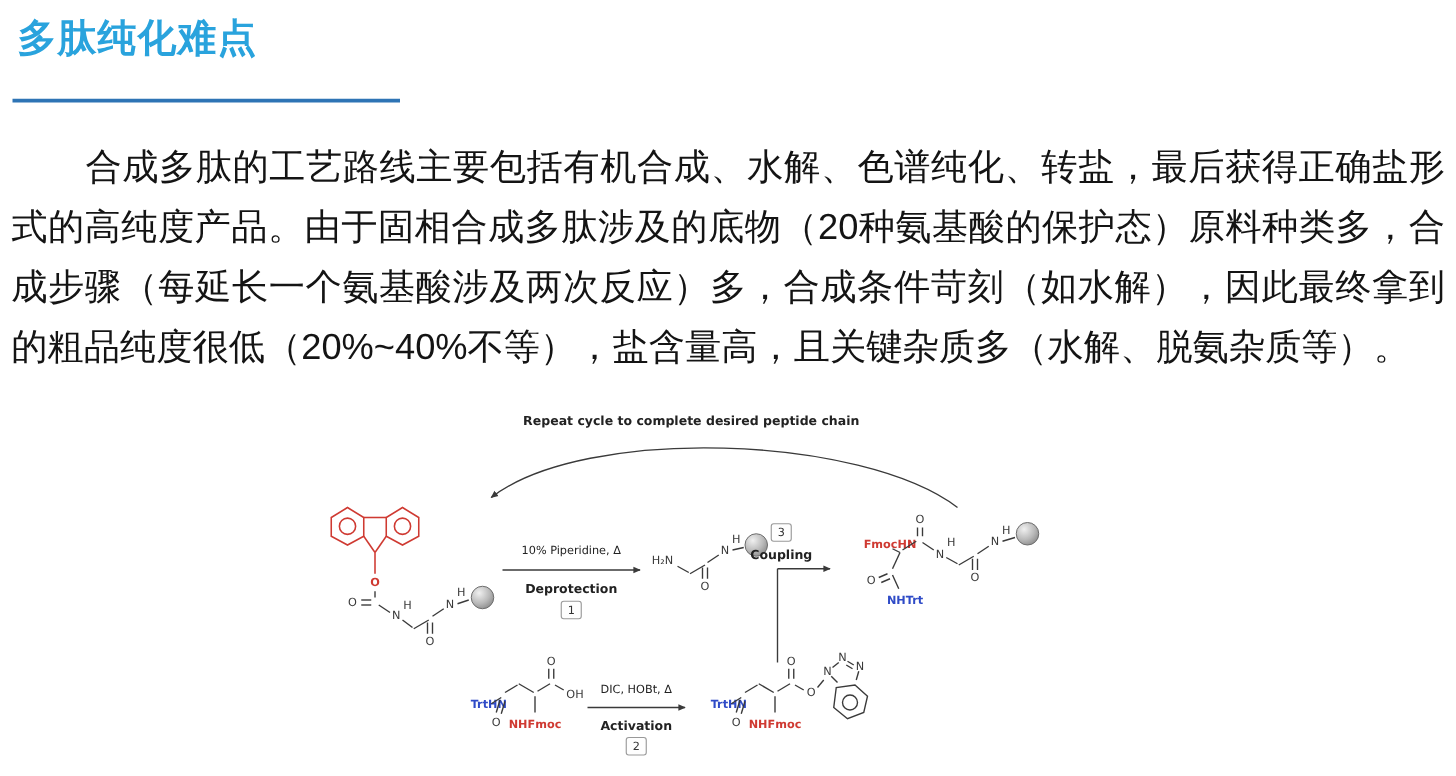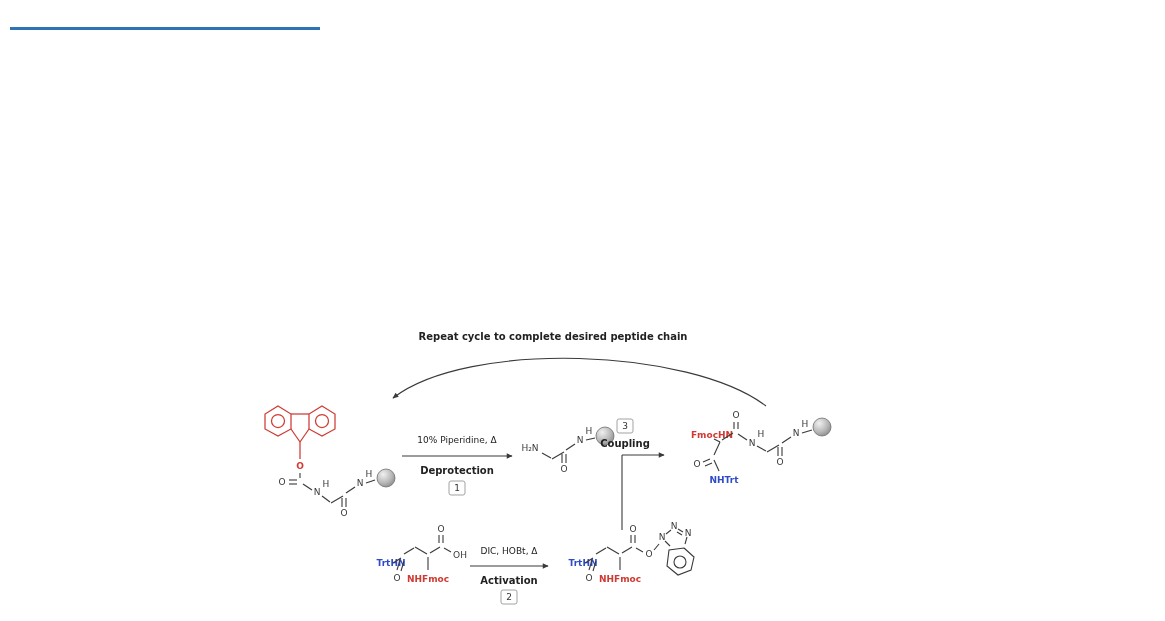--- a/index.html
+++ b/index.html
@@ -31,23 +31,25 @@
   .boxnum{font-family:"DejaVu Sans",sans-serif;font-size:9px;fill:#333;text-anchor:middle;}
   .stepbox{fill:#fefefe;stroke:#999;stroke-width:0.9;}
   .bead{fill:url(#beadGrad);stroke:#6d6d6d;stroke-width:0.8;}
 </style>
 </head>
 <body>
 
 <div class="page">
 
   <header>
+    <h1 class="title">多肽纯化难点</h1>
     <div class="title-underline"></div>
   </header>
 
+  <p class="body-text">合成多肽的工艺路线主要包括有机合成、水解、色谱纯化、转盐，最后获得正确盐形式的高纯度产品。由于固相合成多肽涉及的底物（20种氨基酸的保护态）原料种类多，合成步骤（每延长一个氨基酸涉及两次反应）多，合成条件苛刻（如水解），因此最终拿到的粗品纯度很低（20%~40%不等），盐含量高，且关键杂质多（水解、脱氨杂质等）。</p>
 
   <div class="diagram-wrap">
   <svg viewBox="0 0 1165 299" width="1165" height="299">
     <defs>
       <marker id="arrow" viewBox="0 0 10 10" refX="8" refY="5" markerWidth="6.5" markerHeight="6" orient="auto-start-reverse">
         <path d="M0,1 L9,5 L0,9 z" fill="#3a3a3a"></path>
       </marker>
       <radialGradient id="beadGrad" cx="0.35" cy="0.3" r="0.85">
         <stop offset="0" stop-color="#f0f0f0"></stop>
         <stop offset="0.55" stop-color="#b9b9b9"></stop>

